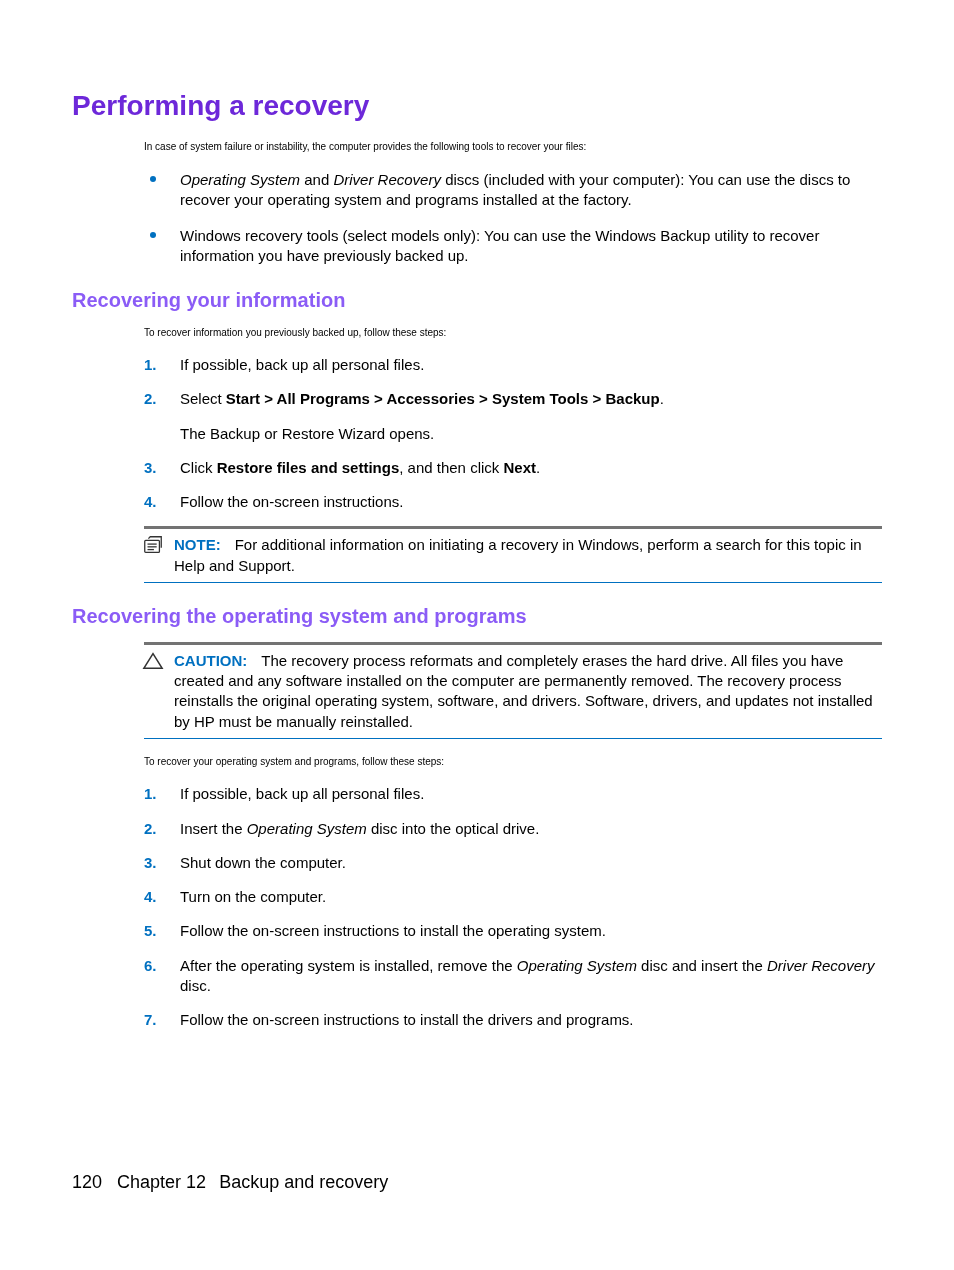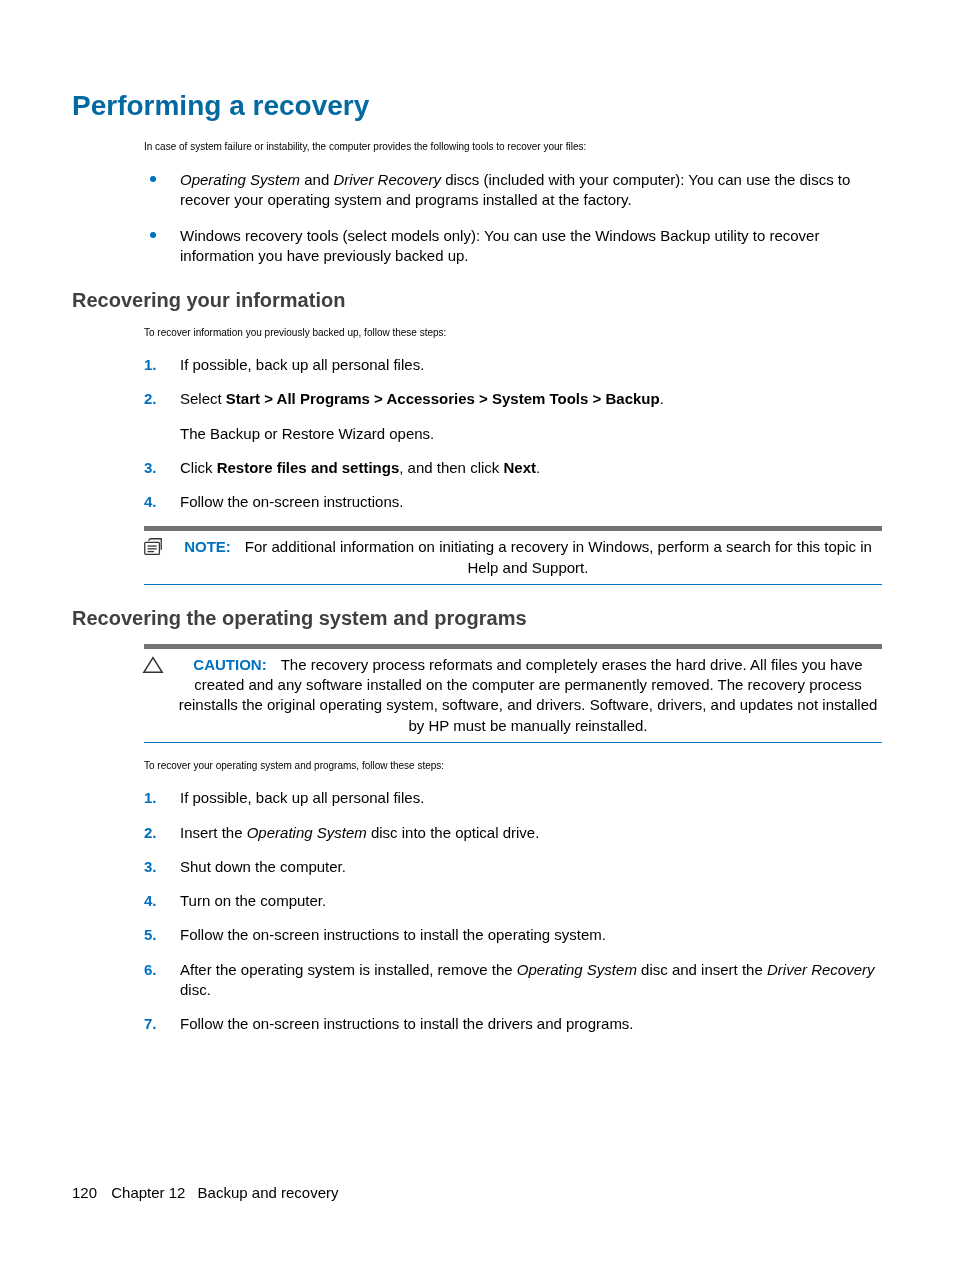--- a/index.html
+++ b/index.html
@@ -10,27 +10,27 @@
     font-family: Arial, Helvetica, sans-serif;
     color: #000;
     width: 954px;
     height: 1270px;
     position: relative;
   }
   .page {
     padding: 90px 72px 50px 72px;
   }
   .h1 {
-    color: #0369a1;
+    color: #6d28d9;
     font-size: 28px;
     font-weight: bold;
     margin: 0 0 18px 0;
   }
   .h2 {
-    color: #404040;
+    color: #8b5cf6;
     font-size: 20px;
     font-weight: bold;
     margin: 22px 0 14px 0;
   }
   .body-text {
     font-size: 10px;
     line-height: 1.35;
     margin: 0 0 16px 72px;
   }
   .bullet-list {
@@ -75,46 +75,45 @@
     color: #0070c0;
     font-weight: bold;
   }
   .sub-text {
     font-size: 15px;
     line-height: 1.35;
     margin: 14px 0 0 0;
   }
   .callout {
     margin: 0 0 16px 72px;
-    border-top: 5px solid #737373;
+    border-top: 3px solid #737373;
     border-bottom: 1px solid #0070c0;
     padding: 6px 0 6px 30px;
     position: relative;
     font-size: 15px;
     line-height: 1.35;
-    text-align: center;
   }
   .callout .icon-wrap {
     position: absolute;
     left: -2px;
     top: 6px;
     width: 22px;
     height: 20px;
     color: #333;
   }
   .callout .label {
     color: #0070c0;
     font-weight: bold;
   }
   .callout .gap { display:inline-block; width: 14px; }
   .footer {
     position: absolute;
     left: 72px;
-    bottom: 69px;
-    font-size: 15px;
+    bottom: 77px;
+    font-size: 18px;
   }
   .footer .pg { margin-right: 10px; }
   .footer .chap { margin-right: 8px; }
   .bold { font-weight: bold; }
   .ital { font-style: italic; }
 </style>
 </head>
 <body>
 
 <div class="page">

